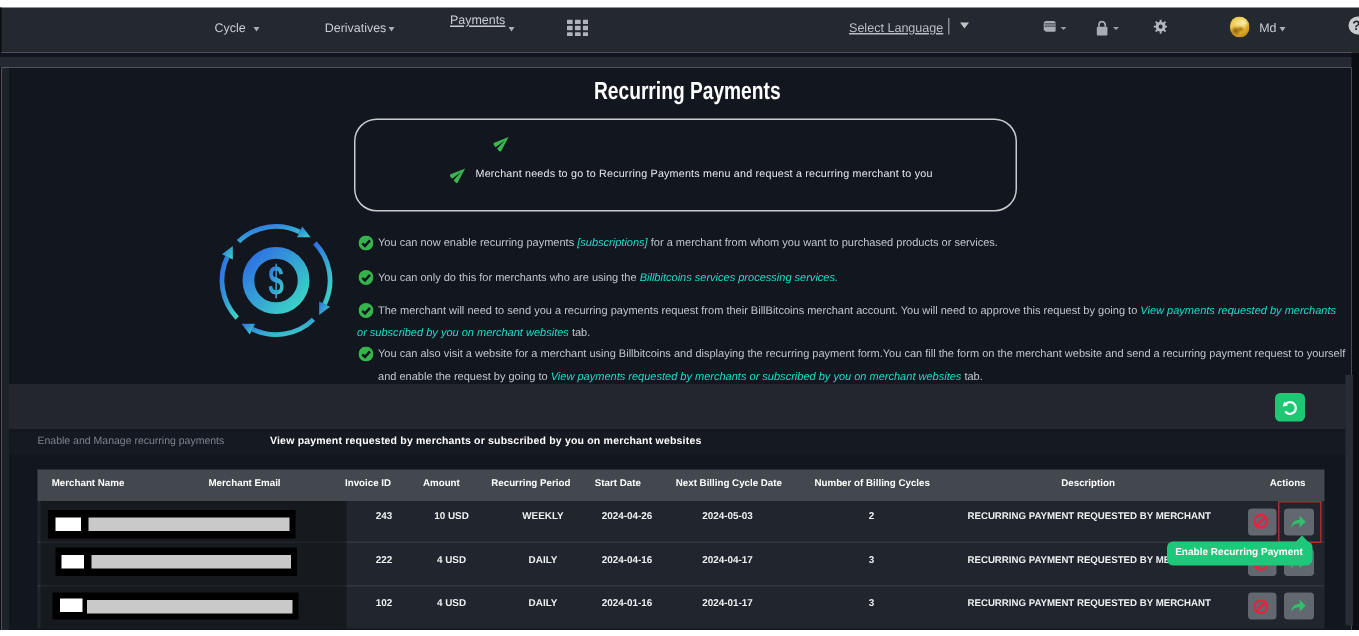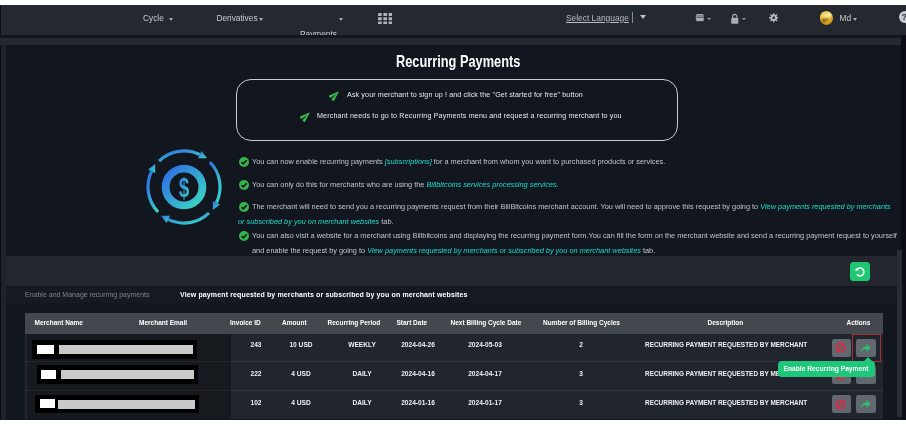--- a/index.html
+++ b/index.html
@@ -13,21 +13,21 @@
 <body>
 <div class="page">
 
   <div class="abs" style="left:0;top:5px;width:906px;height:30px;background:#24282f;"></div>
   <div class="abs" style="left:0;top:5px;width:1px;height:415px;background:#0a0c10;"></div>
 
   <div class="abs txt" style="left:143px;top:13.1px;font-size:8.3px;color:#c9cdd3;">Cycle</div>
   <div class="abs" style="left:168.5px;top:17.5px;width:0;height:0;border-left:2.6px solid transparent;border-right:2.6px solid transparent;border-top:3.2px solid #aab0b6;"></div>
   <div class="abs txt" style="left:216.5px;top:13.1px;font-size:8.3px;color:#c9cdd3;">Derivatives</div>
   <div class="abs" style="left:258.5px;top:17.5px;width:0;height:0;border-left:2.6px solid transparent;border-right:2.6px solid transparent;border-top:3.2px solid #aab0b6;"></div>
-  <div class="abs txt" style="left:300px;top:29px;font-size:8.3px;color:#c9cdd3;text-decoration:underline;">Payments</div>
+  <div class="abs txt" style="left:300px;top:8px;font-size:8.3px;color:#c9cdd3;text-decoration:underline;">Payments</div>
   <div class="abs" style="left:338.5px;top:17.5px;width:0;height:0;border-left:2.6px solid transparent;border-right:2.6px solid transparent;border-top:3.2px solid #aab0b6;"></div>
 
   <svg class="abs" style="left:377.5px;top:12.5px;" width="14.5" height="11.5" viewBox="0 0 15 15" preserveAspectRatio="none">
     <g fill="#b0b4ba">
       <rect x="0" y="0" width="3.9" height="3.9" rx="0.5"></rect>
         <rect x="5.5" y="0" width="3.9" height="3.9" rx="0.5"></rect>
         <rect x="11" y="0" width="3.9" height="3.9" rx="0.5"></rect>
       <rect x="0" y="5.5" width="3.9" height="3.9" rx="0.5"></rect>
         <rect x="5.5" y="5.5" width="3.9" height="3.9" rx="0.5"></rect>
         <rect x="11" y="5.5" width="3.9" height="3.9" rx="0.5"></rect>
@@ -76,21 +76,20 @@
   <div class="abs" style="left:5.5px;top:45px;width:895.5px;height:375px;background:#12161e;"></div>
 
   <div class="abs txt" style="left:396px;top:51.5px;font-size:16.5px;font-weight:bold;color:#fefefe;transform:scaleX(0.775);transform-origin:0 0;">Recurring Payments</div>
 
   <div class="abs" style="left:235.7px;top:79px;width:442px;height:61.5px;border:1px solid #c9ccce;border-radius:15px;"></div>
   <svg class="abs" style="left:328.5px;top:89px;" width="12" height="12" viewBox="0 0 24 24">
     <g transform="rotate(-42 12 12)">
         <path d="M1 20 L23 12 L1 4 L1 10.5 L16 12 L1 13.5 Z" fill="#3ab54f"></path>
       </g>
   </svg>
-  <div class="abs txt" style="left:347px;top:91px;font-size:7.15px;letter-spacing:0.12px;color:#e8eaed;">Ask your merchant to sign up ! and click the "Get started for free" button</div>
   <svg class="abs" style="left:299.5px;top:109.5px;" width="12" height="12" viewBox="0 0 24 24">
     <g transform="rotate(-42 12 12)">
         <path d="M1 20 L23 12 L1 4 L1 10.5 L16 12 L1 13.5 Z" fill="#3ab54f"></path>
       </g>
   </svg>
   <div class="abs txt" style="left:317px;top:112px;font-size:7.15px;letter-spacing:0.14px;color:#e8eaed;">Merchant needs to go to Recurring Payments menu and request a recurring merchant to you</div>
 
   <svg class="abs" style="left:144px;top:147px;" width="80" height="80" viewBox="0 0 80 80">
     <defs>
       <linearGradient id="gb" x1="0" y1="0" x2="1" y2="1">

